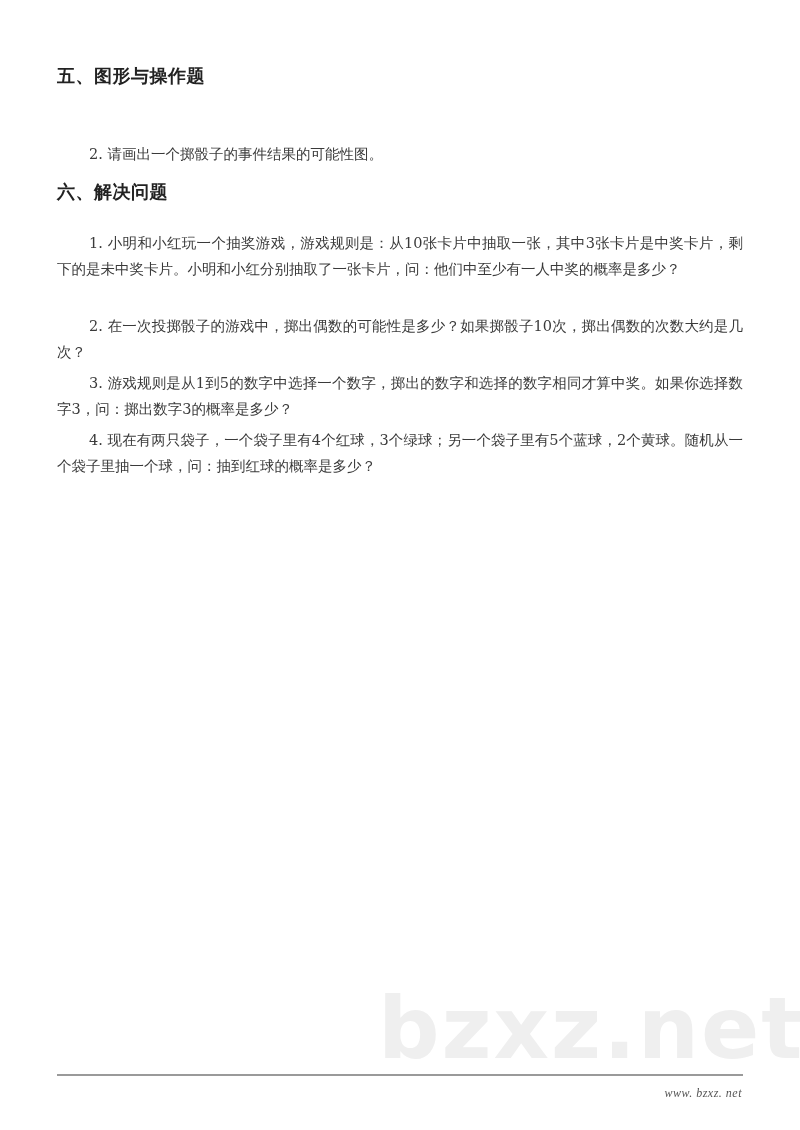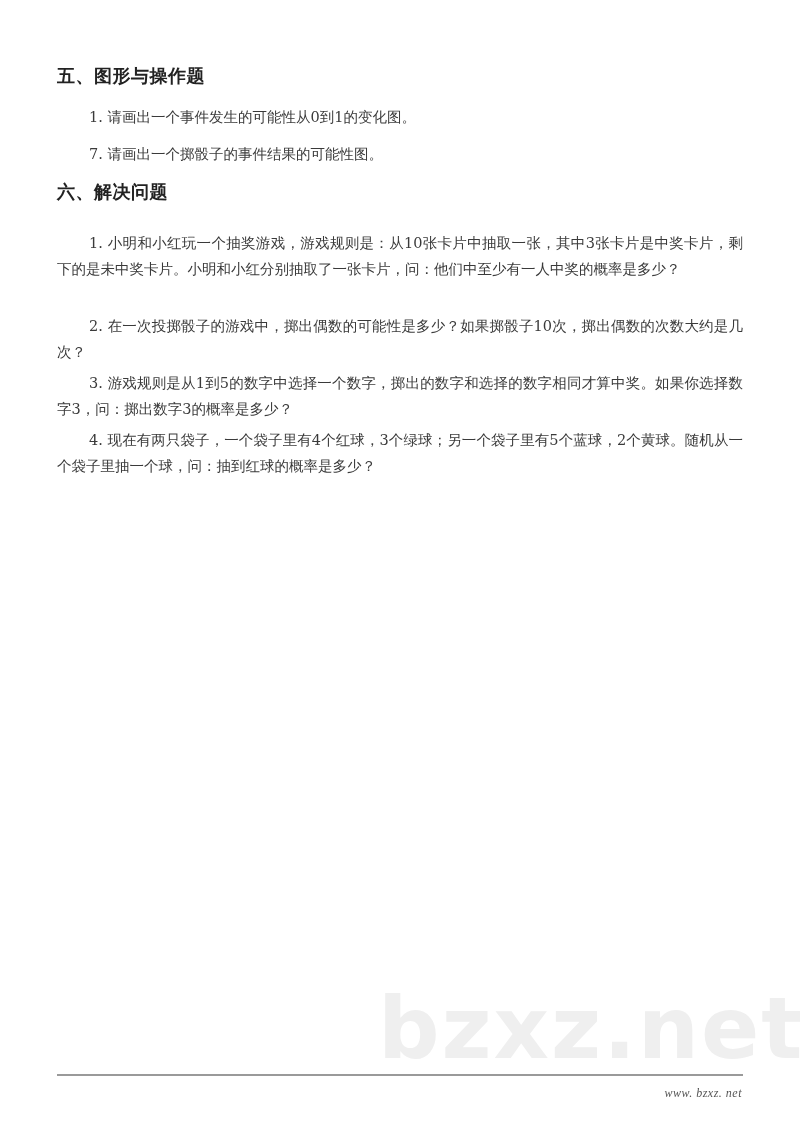--- a/index.html
+++ b/index.html
@@ -16,22 +16,21 @@
     .footer-url { position: absolute; right: 58px; top: 1086px; font-family: "Liberation Serif", serif;
       font-style: italic; font-size: 12px; color: #555; letter-spacing: 0.5px; }
   </style>
 </head>
 <body>
 
 <div class="page">
   <div class="watermark">bzxz.net</div>
 
   <div class="heading" style="top:64px;">五、图形与操作题</div>
-  <div class="item" style="top:104px;">1. 请画出一个事件发生的可能性从0到1的变化图。</div>
-  <div class="item" style="top:141px;">7. 请画出一个掷骰子的事件结果的可能性图。</div>
+  <div class="item" style="top:141px;">2. 请画出一个掷骰子的事件结果的可能性图。</div>
 
   <div class="heading" style="top:180px;">六、解决问题</div>
   <div class="item" style="top:230px;">1.  小明和小红玩一个抽奖游戏，游戏规则是：从10张卡片中抽取一张，其中3张卡片是中奖卡片，剩下的是未中奖卡片。小明和小红分别抽取了一张卡片，问：他们中至少有一人中奖的概率是多少？</div>
   <div class="item" style="top:313px;">2. 在一次投掷骰子的游戏中，掷出偶数的可能性是多少？如果掷骰子10次，掷出偶数的次数大约是几次？</div>
   <div class="item" style="top:370px;">3. 游戏规则是从1到5的数字中选择一个数字，掷出的数字和选择的数字相同才算中奖。如果你选择数字3，问：掷出数字3的概率是多少？</div>
   <div class="item" style="top:427px;">4. 现在有两只袋子，一个袋子里有4个红球，3个绿球；另一个袋子里有5个蓝球，2个黄球。随机从一个袋子里抽一个球，问：抽到红球的概率是多少？</div>
 
   <div class="footer-line"></div>
   <div class="footer-url">www. bzxz. net</div>
 </div>

